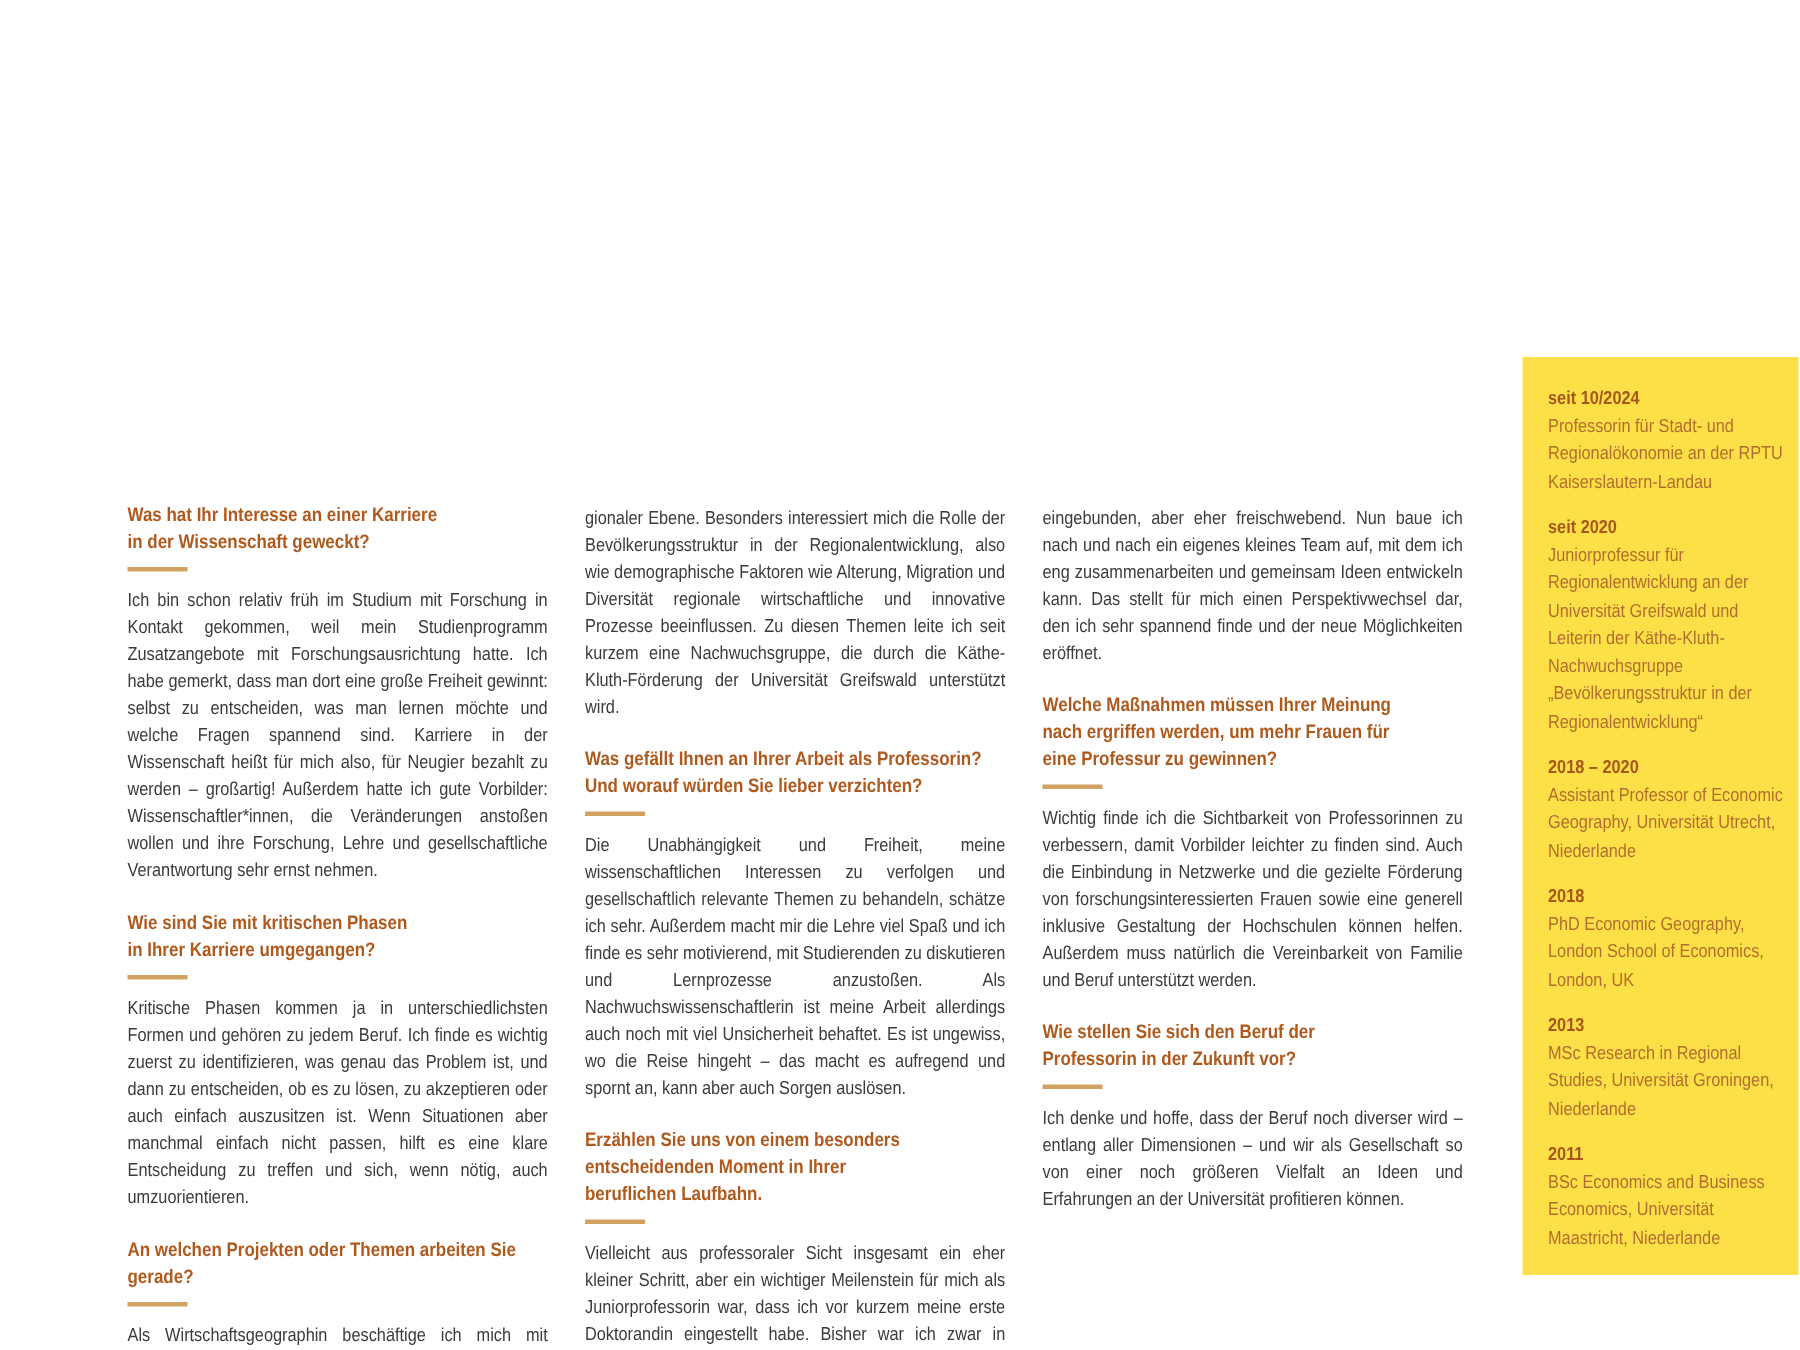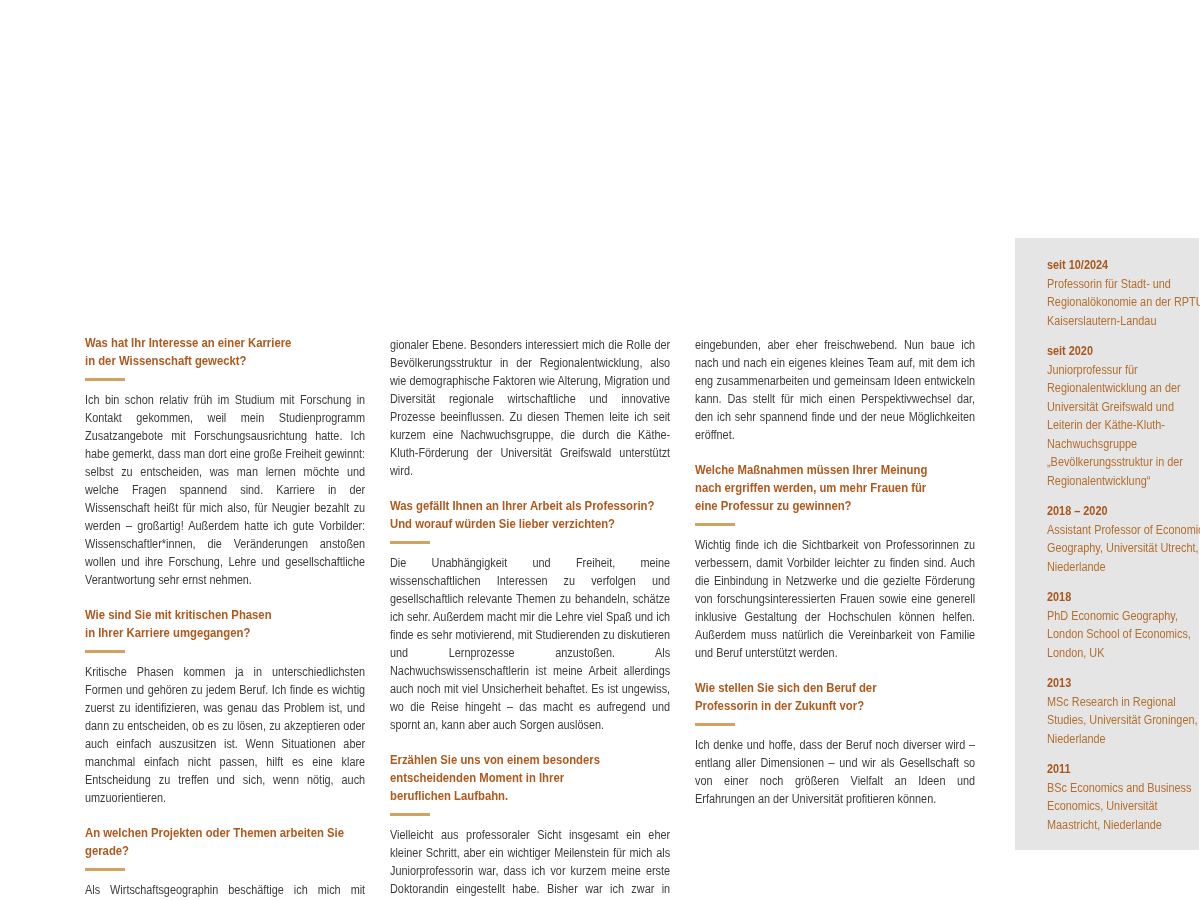--- a/index.html
+++ b/index.html
@@ -55,23 +55,23 @@
   }
   .p:first-child { margin-top: 2px; }
 
   
   #sidebar {
     position: absolute;
     left: 1015px;
     top: 238px;
     width: 184px;
     height: 612px;
-    background: #e5e5e5;
+    background: #fde047;
     box-sizing: border-box;
-    padding: 18px 10px 16px 32px;
+    padding: 18px 10px 16px 17px;
   }
   .sb-inner {
     width: 182px;
     transform: scaleX(0.87);
     transform-origin: left top;
   }
   .entry { margin-bottom: 12px; }
   .entry:last-child { margin-bottom: 0; }
   .date {
     font-size: 12.5px;

